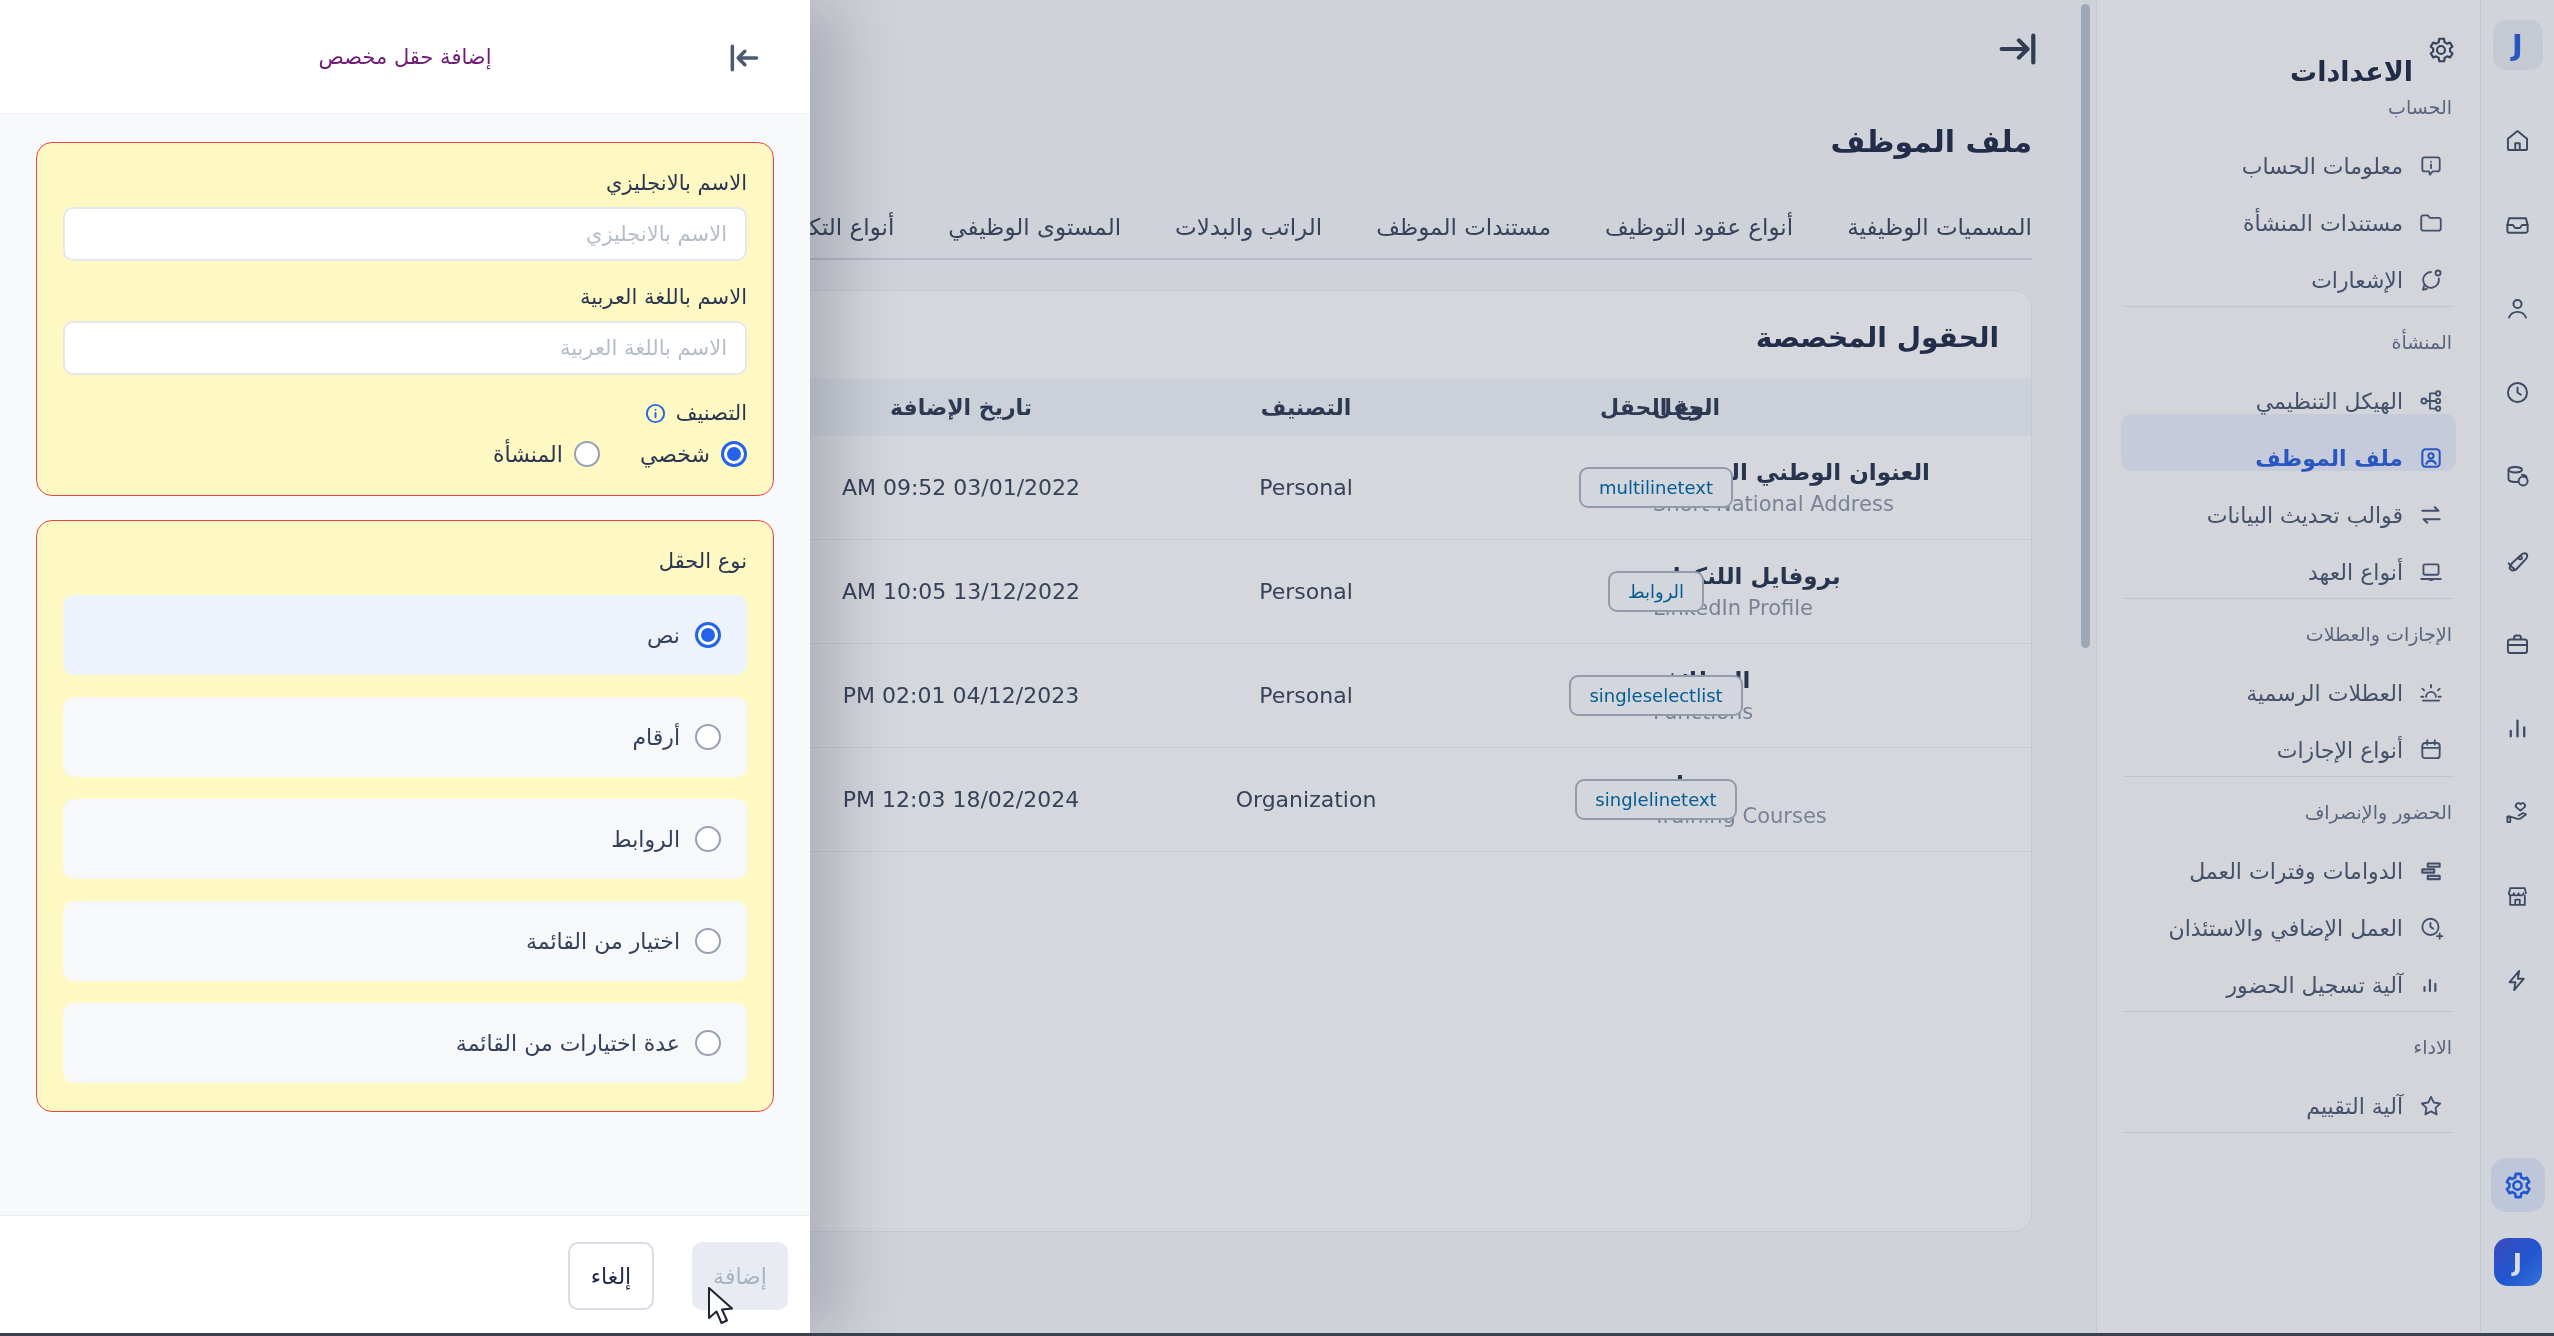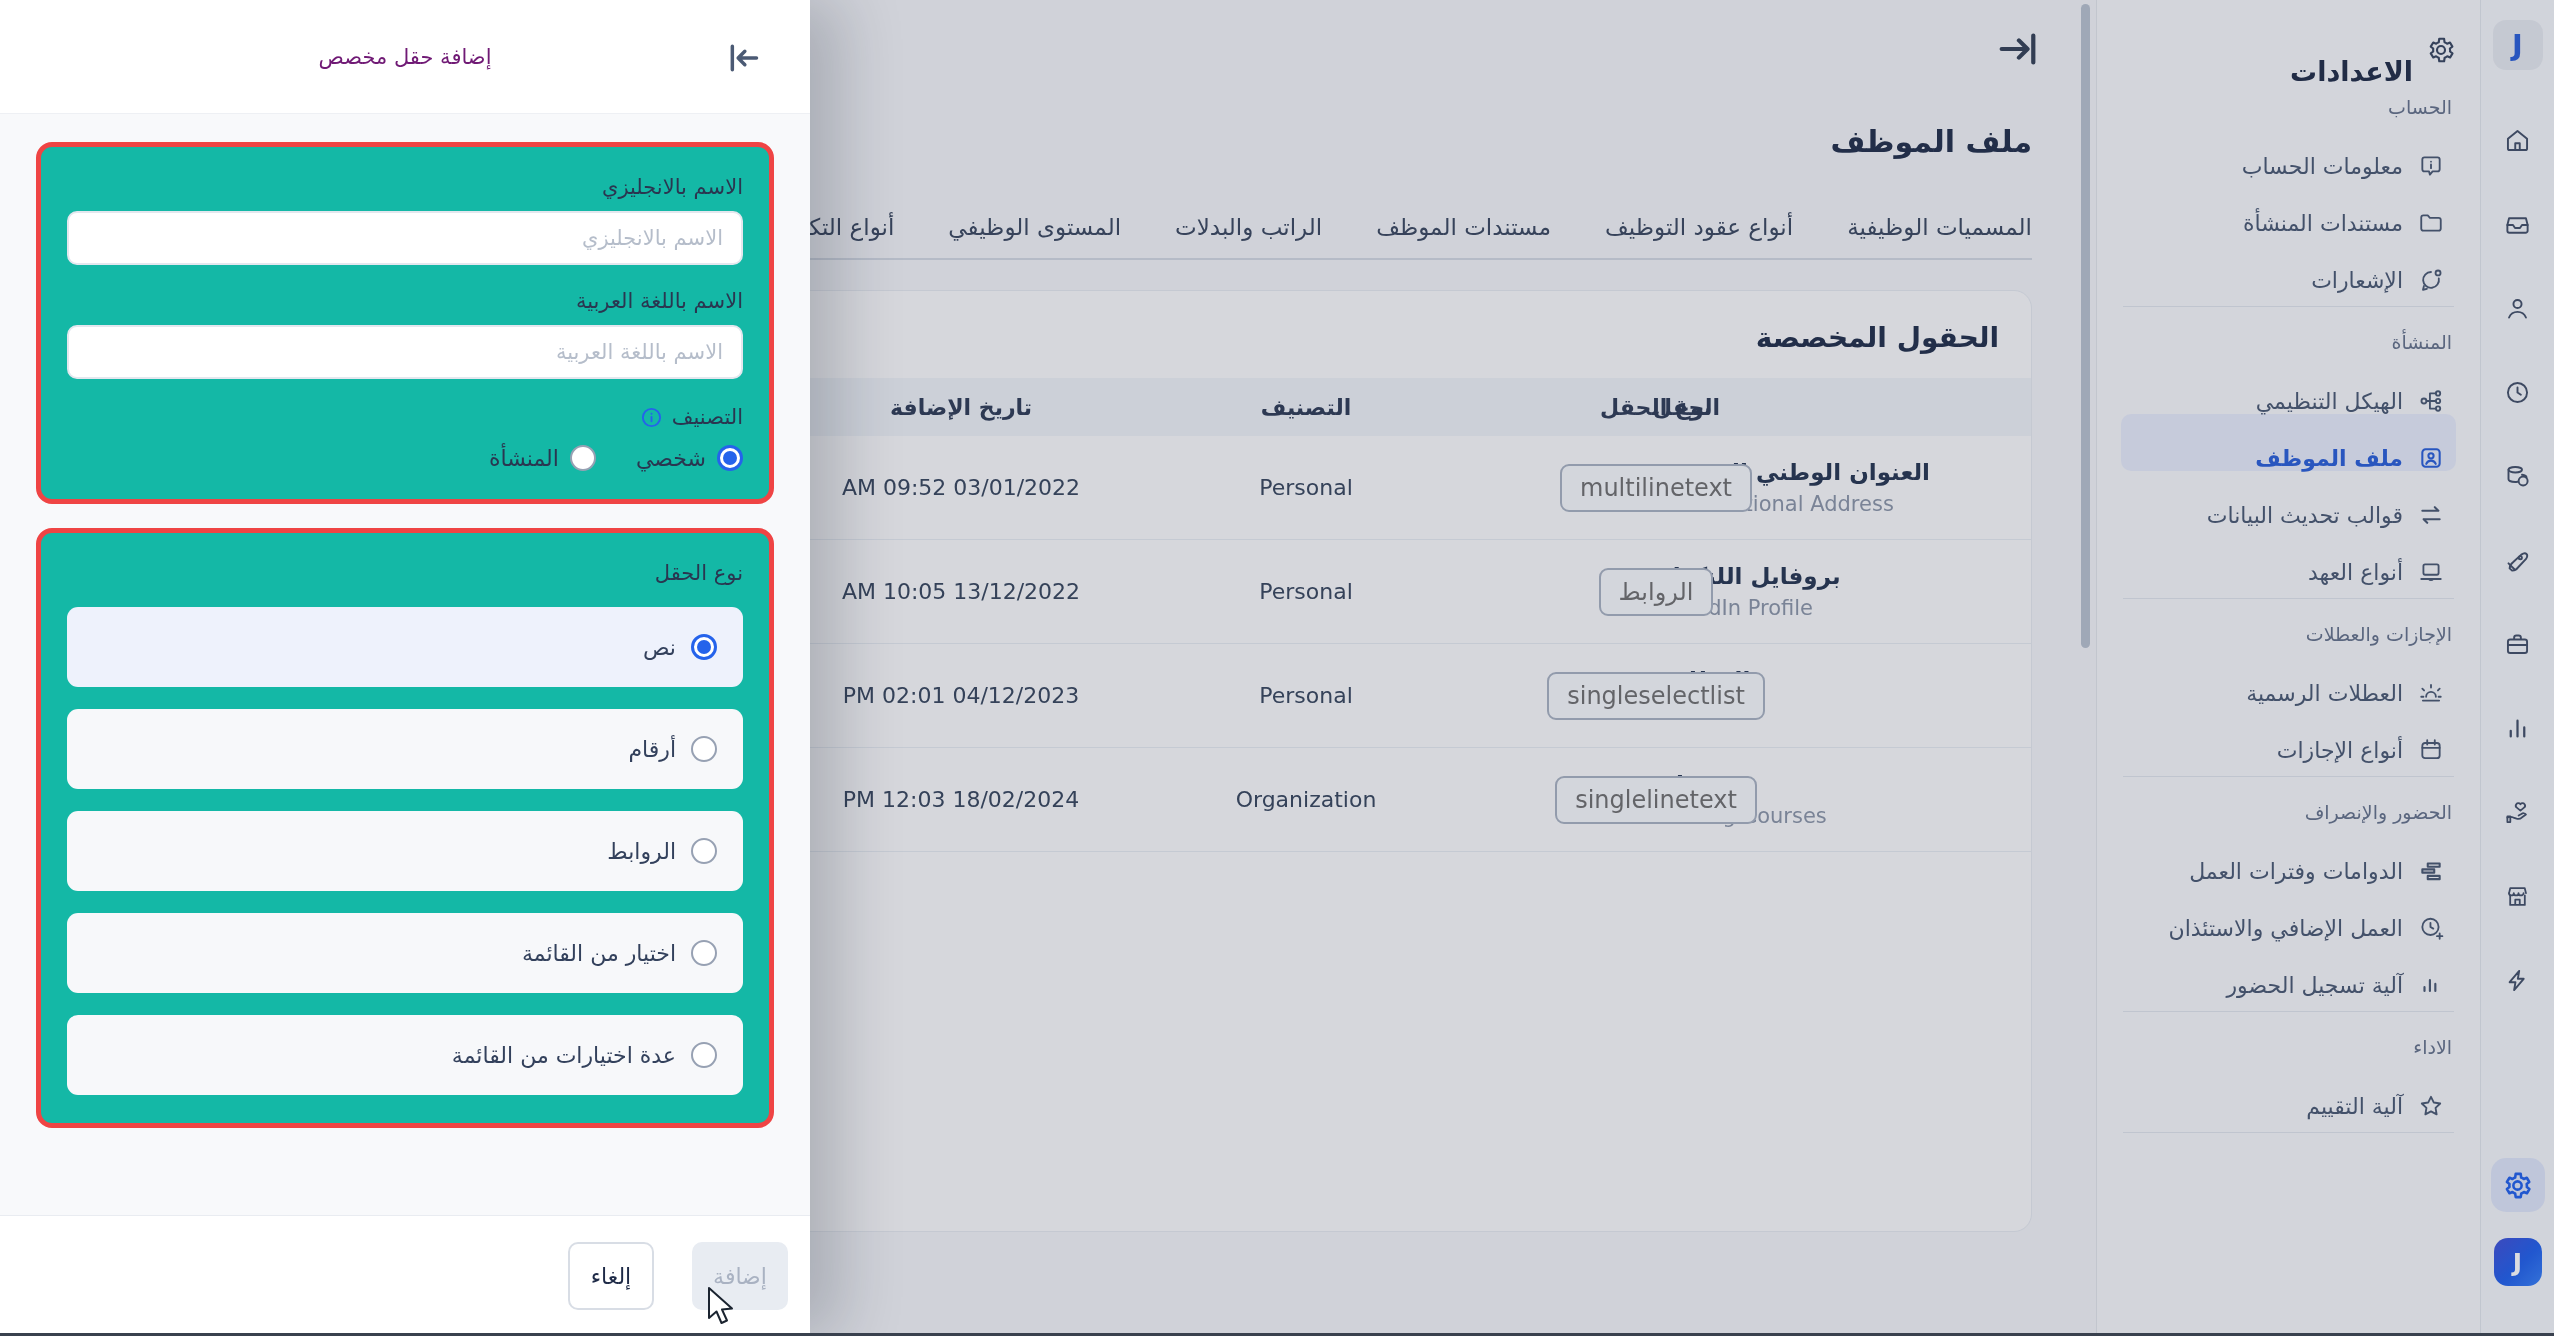--- a/index.html
+++ b/index.html
@@ -55,38 +55,38 @@
   .t-row  { position:relative; height:104px; border-bottom:1px solid #e6eaf0; }
   .cell { position:absolute; top:0; height:100%; display:flex; flex-direction:column; justify-content:center; }
   .c-field { right:18px;  width:360px; align-items:flex-end; text-align:center; }
   .c-type  { right:250px; width:250px; align-items:center; }
   .c-class { right:620px; width:210px; align-items:center; }
   .c-date  { right:940px; width:260px; align-items:center; direction:ltr; }
   .th { font-size:22px; font-weight:600; color:#33405a; }
   .fname { font-size:23px; font-weight:600; color:#2b3a55; }
   .fsub  { margin-top:7px; font-size:21px; color:#8d97a9; direction:ltr; }
   .badge { display:inline-block; padding:8px 18px; border:2px solid #aab3c2; border-radius:9px;
-           background:#f6f8fb; font-size:24px; color:#737373; }
+           background:#f6f8fb; font-size:18px; color:#0369a1; }
   .cls, .date { font-size:22px; color:#3c4a61; }
   .scroll-thumb { position:absolute; top:4px; right:464px; width:9px; height:644px; border-radius:5px;
            background:#b9c2cf; z-index:12; }
 
   
   .overlay { position:absolute; inset:0; background:rgba(13,23,44,0.15); z-index:40; }
 
   
   .drawer { position:absolute; top:0; left:0; width:810px; height:100%; background:#ffffff; z-index:60;
            box-shadow:30px 0 60px rgba(15,23,42,0.20); direction:rtl; display:flex; flex-direction:column; }
   .d-head { position:relative; height:114px; border-bottom:1px solid #eef0f4; display:flex;
            align-items:center; justify-content:center; flex:none; }
   .d-title { font-size:21px; font-weight:400; color:#701a75; }
   .d-collapse { position:absolute; right:46px; top:38px; width:40px; height:40px; color:#4b5a74; cursor:pointer; }
   .d-collapse svg { width:40px; height:40px; }
   .d-body { flex:1; background:#f8f9fb; padding:28px 36px; overflow:hidden; }
-  .d-card { background:#14b8a6; border:5px solid #ef4444; border-radius:16px; padding:28px 26px; }
+  .d-card { background:#fef9c3; border:1px solid #ef4444; border-radius:16px; padding:28px 26px; }
   .d-card + .d-card { margin-top:24px; }
   .f-label { font-size:21px; color:#2a3650; margin-bottom:12px; text-align:right; }
   .f-input { width:100%; height:54px; border:2px solid #e3e7ee; border-radius:10px; background:#fff;
            padding:0 18px; font-size:21px; color:#2a3650; text-align:right; outline:none;
            font-family:"DejaVu Sans", sans-serif; margin-bottom:24px; }
   .f-input::placeholder { color:#b5bdca; }
   .cls-row { display:flex; align-items:center; gap:9px; margin:2px 0 16px; }
   .cls-row svg { width:23px; height:23px; color:#2563eb; }
   .radio-row { display:flex; align-items:center; gap:40px; }
   .radio-opt { display:flex; align-items:center; gap:11px; font-size:22px; color:#2a3650; cursor:pointer; }

